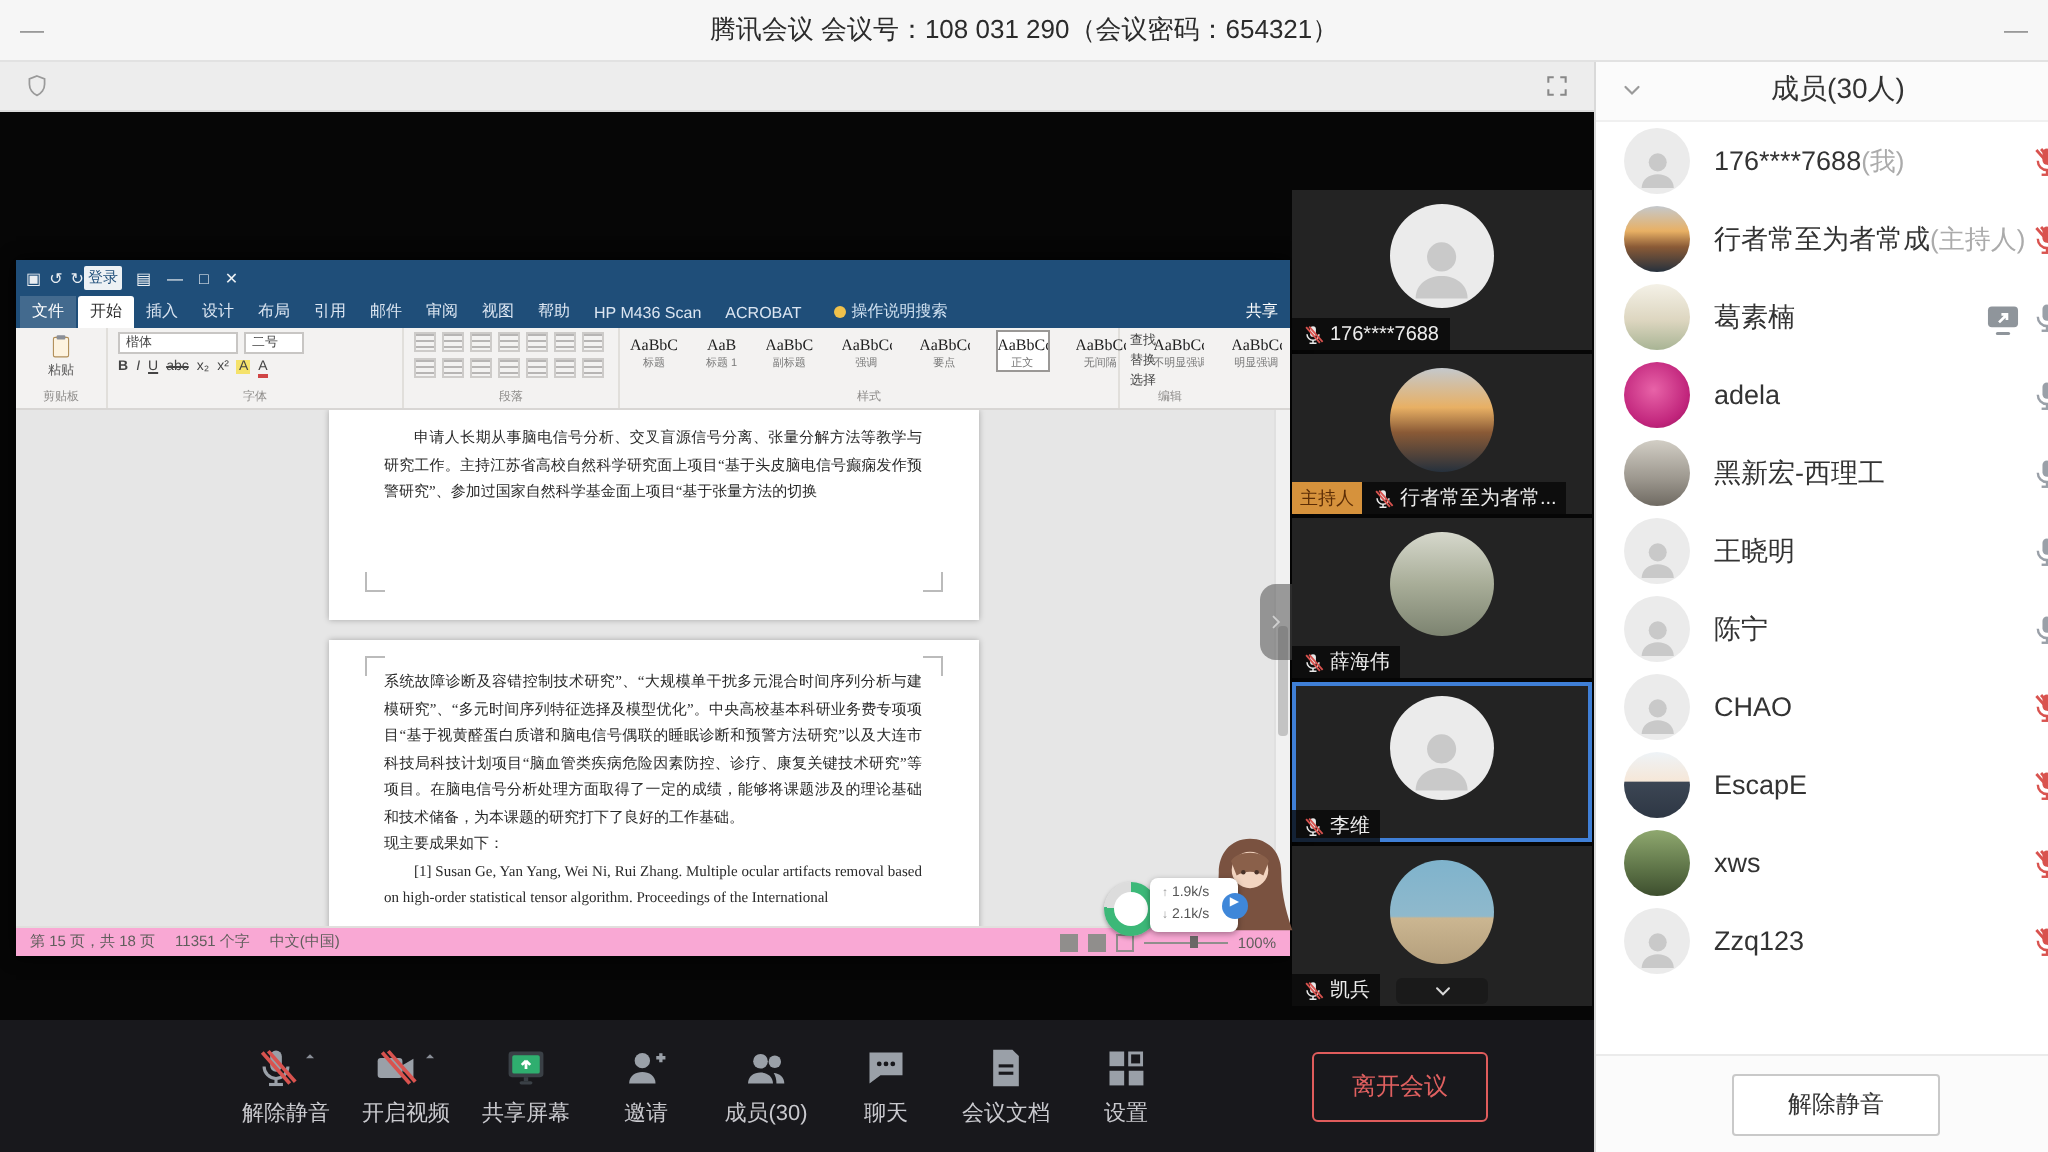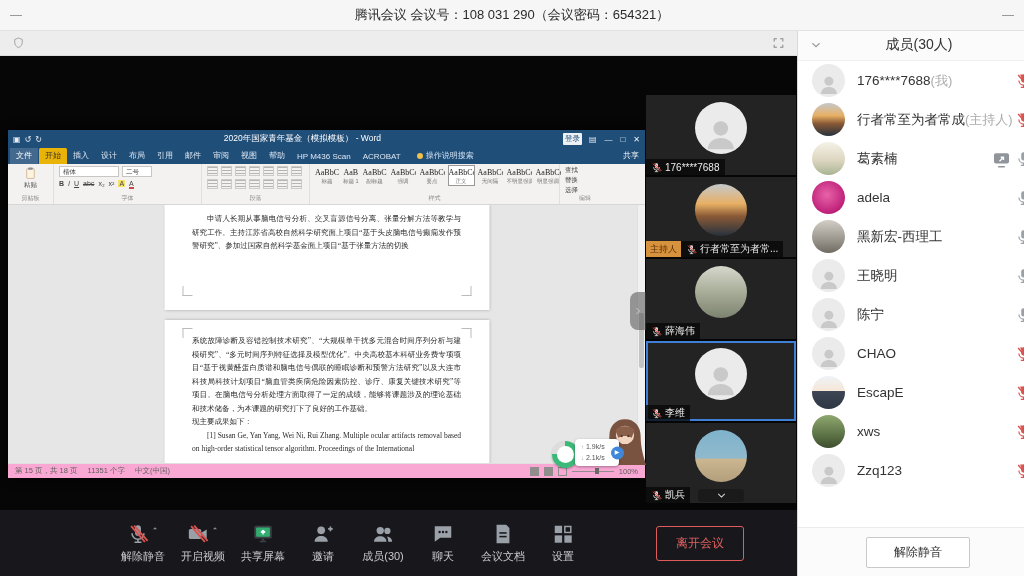--- a/index.html
+++ b/index.html
@@ -30,21 +30,21 @@
   .wtitle{height:18px;background:#1f4e79;display:flex;align-items:center;color:#fff;font-size:8.5px;
           padding:0 5px;flex:none;}
   .qa{display:flex;gap:4px;opacity:.9;font-size:8px;}
   .wtitle .ttl{flex:1;text-align:center;white-space:nowrap;overflow:hidden;}
   .signin{background:rgba(255,255,255,.92);color:#1f4e79;font-size:7.5px;padding:1px 2px;border-radius:1px;margin-right:7px;}
   .wctl{display:flex;gap:8px;font-size:8px;opacity:.92;}
   .wtabs{height:16px;background:#1f4e79;display:flex;align-items:flex-end;color:#dce6f2;font-size:8px;
          padding:0 6px 0 2px;flex:none;white-space:nowrap;}
   .wtab{padding:2px 6px 3px;}
   .wtab.file{background:rgba(255,255,255,.16);color:#fff;margin-right:1px;}
-  .wtab.active{background:#eab308;color:#333;border-radius:1.5px 1.5px 0 0;}
+  .wtab.active{background:#ffffff;color:#333;border-radius:1.5px 1.5px 0 0;}
   .wsearch{display:flex;align-items:center;gap:3px;margin-left:10px;padding-bottom:3px;color:#cfe0f0;}
   .bulb{width:6px;height:6px;border-radius:50%;background:#f0c14b;display:inline-block;}
   .wspace{flex:1;}
   .wshare{padding-bottom:3px;color:#fff;}
 
   
   .wribbon{height:40px;background:#f3f2f1;border-bottom:1px solid #d8d6d4;display:flex;
            font-size:6.5px;color:#555;flex:none;overflow:hidden;}
   .rgroup{position:relative;border-right:1px solid #e1dfdb;padding:2px 5px 9px;box-sizing:border-box;flex:none;}
   .glabel{position:absolute;bottom:1px;left:0;right:0;text-align:center;color:#8f8d8b;font-size:6px;}
@@ -52,21 +52,21 @@
   .pastecol .ic{width:13px;height:14px;}
   .fontrow{display:flex;align-items:center;gap:3px;margin-bottom:3px;}
   .fsel{border:1px solid #c8c6c4;background:#fff;padding:0 3px;height:9px;line-height:9px;font-size:6.5px;color:#444;}
   .ftools{display:flex;gap:4px;align-items:baseline;font-size:7px;color:#444;}
   .ft-b{font-weight:bold;} .ft-i{font-style:italic;} .ft-u{text-decoration:underline;}
   .ft-s{text-decoration:line-through;} .ft-a{border-bottom:2px solid #d04545;}
   .ft-h{background:#f5e26b;padding:0 1px;}
   .prow{display:flex;gap:3px;margin-bottom:3px;}
   .pbox{width:9px;height:8px;border:1px solid #c4c2c0;background:
         repeating-linear-gradient(180deg,#a9a7a5 0 1px,transparent 1px 3px);opacity:.8;}
-  .stylegrid{display:flex;gap:4px;}
+  .stylegrid{display:flex;gap:14px;}
   .sitem{width:25px;text-align:center;padding-top:1px;}
   .sitem.sel{outline:1px solid #9a9896;background:#fff;}
   .sprev{font-family:"Liberation Serif",serif;font-size:8px;color:#222;line-height:11px;white-space:nowrap;overflow:hidden;}
   .slab{font-size:5.5px;color:#777;white-space:nowrap;overflow:hidden;}
   .editcol{display:flex;flex-direction:column;gap:1px;font-size:6.5px;color:#444;}
 
   
   .wcanvas{flex:1;position:relative;background:#e6e6e6;overflow:hidden;}
   .page{position:absolute;left:50%;transform:translateX(-50%);width:325px;background:#fff;
         box-shadow:0 0 3px rgba(0,0,0,.28);box-sizing:border-box;}
@@ -199,21 +199,20 @@
 
   <div class="stage">
 
     <div class="word">
       <div class="wtitle">
         <span class="qa">
           <span>▣</span>
           <span>↺</span>
           <span>↻</span>
         </span>
-        <span class="ttl">2020年国家青年基金（模拟模板） - Word</span>
         <span class="signin">登录</span>
         <span class="wctl">
           <span>▤</span>
           <span>—</span>
           <span>□</span>
           <span>✕</span>
         </span>
       </div>
 
       <div class="wtabs">

